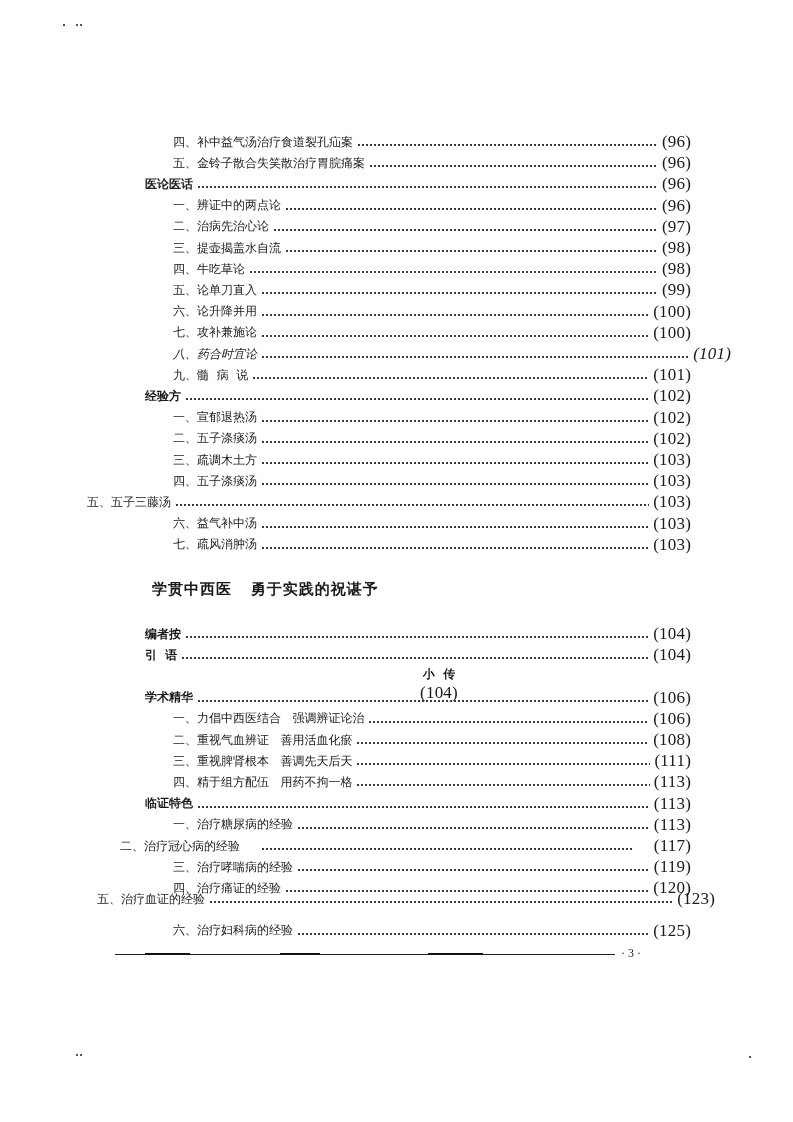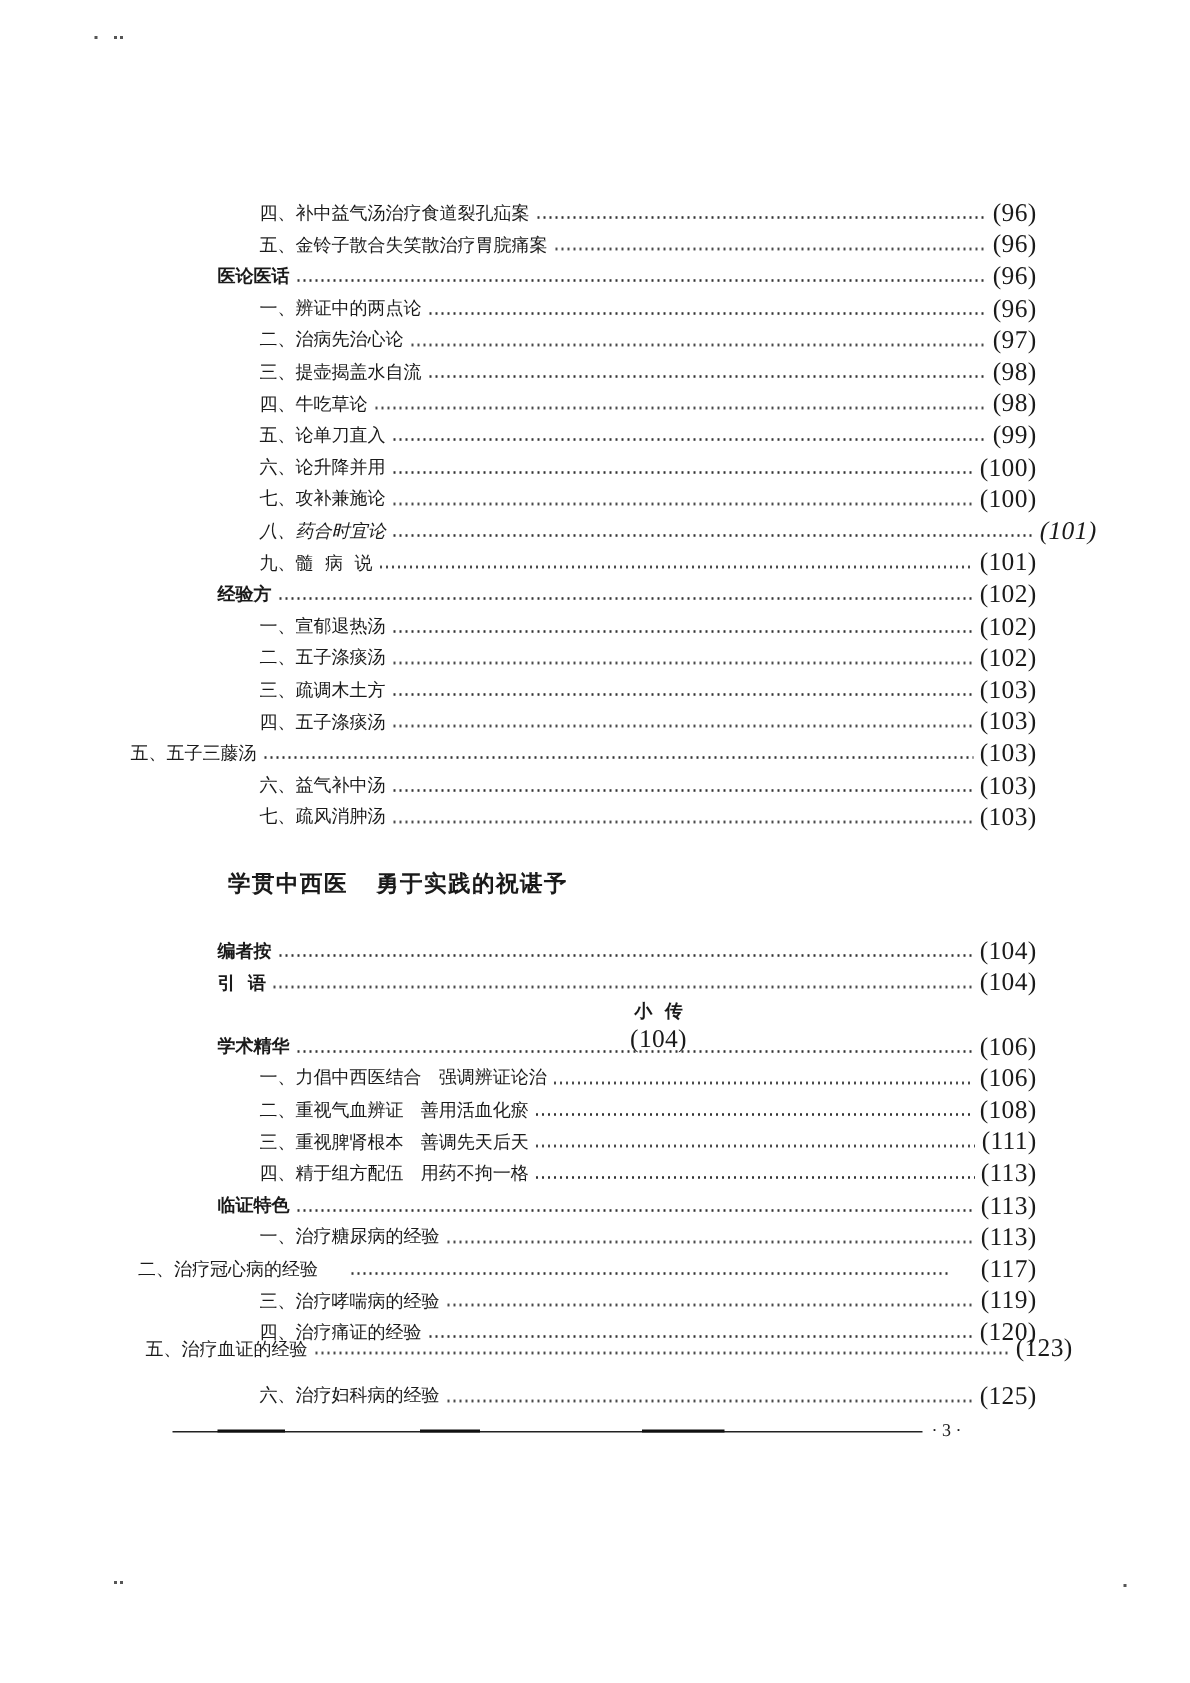--- a/index.html
+++ b/index.html
@@ -171,21 +171,21 @@
     <div class="toc-line lvl1" style="top: 793.6px; padding-left: 145px; padding-right: 102px; box-sizing: border-box;">
       <span class="title">临证特色</span>
       <span class="leader"></span>
       <span class="page">(113)</span>
     </div>
     <div class="toc-line lvl2" style="top: 814.8px; padding-left: 173px; padding-right: 102px; box-sizing: border-box;">
       <span class="title">一、治疗糖尿病的经验</span>
       <span class="leader"></span>
       <span class="page">(113)</span>
     </div>
-    <div class="toc-line lvl2" style="top: 836px; padding-left: 92px; padding-right: 102px; box-sizing: border-box; gap: 17px;">
+    <div class="toc-line lvl2" style="top: 836px; padding-left: 120px; padding-right: 102px; box-sizing: border-box; gap: 17px;">
       <span class="title">二、治疗冠心病的经验</span>
       <span class="leader"></span>
       <span class="page">(117)</span>
     </div>
     <div class="toc-line lvl2" style="top: 857.2px; padding-left: 173px; padding-right: 102px; box-sizing: border-box; align-items: center;">
       <span class="title">三、治疗哮喘病的经验</span>
       <span class="leader"></span>
       <span class="page">(119)</span>
     </div>
     <div class="toc-line lvl2" style="top: 878.4px; padding-left: 173px; padding-right: 102px; box-sizing: border-box;">

